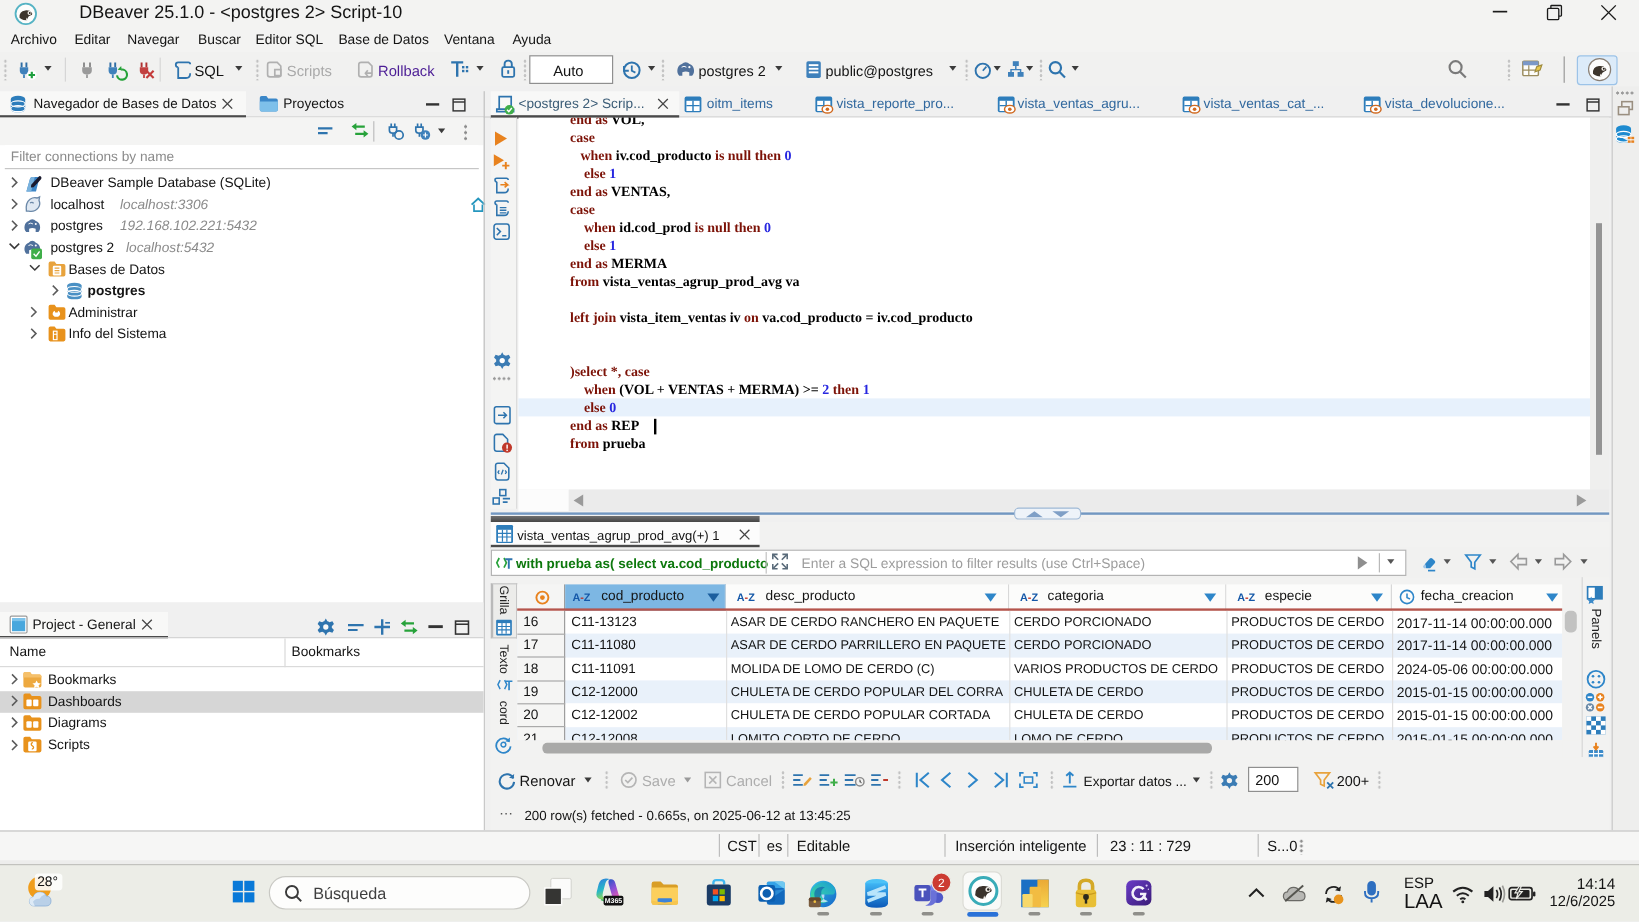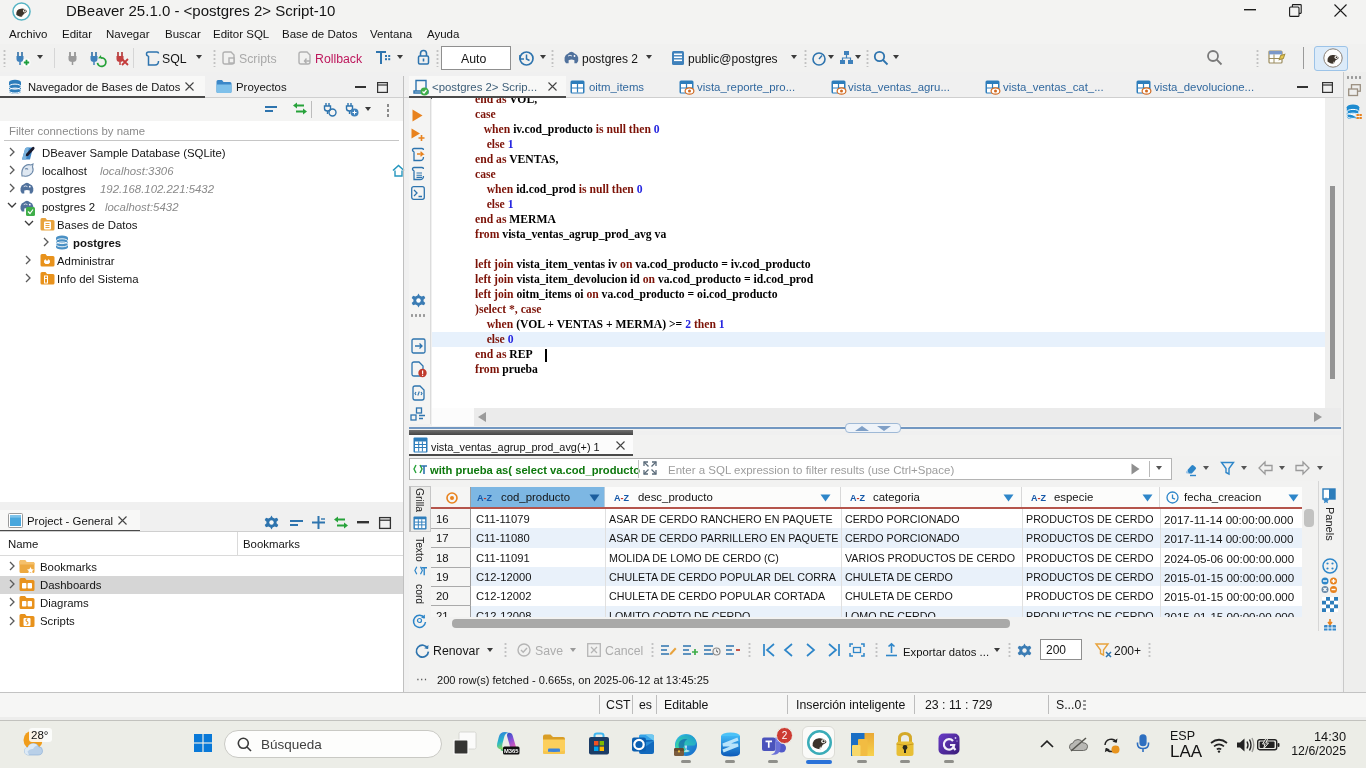--- a/index.html
+++ b/index.html
@@ -92,21 +92,21 @@
 <svg style="left:221px;top:50px" width="16" height="16" viewBox="0 0 16 16" fill="none" stroke="#b0b0b0" stroke-width="1.4">
  <path d="M2 4 Q2 2 4 2 L10 2 L13 5 L13 12 Q13 14 11 14 L4 14 Q2 14 2 12 Z"></path>
     <rect x="8" y="8" width="5" height="5" fill="#f1f1f0" stroke="#b0b0b0"></rect>
 </svg>
 <div class="tx" style="left:239px;top:52px;font-size:12.3px;color:#a9a9a9">Scripts</div>
 
 <svg style="left:297px;top:50px" width="16" height="16" viewBox="0 0 16 16" fill="none" stroke="#b0b0b0" stroke-width="1.4">
  <path d="M2 4 Q2 2 4 2 L10 2 L13 5 L13 12 Q13 14 11 14 L4 14 Q2 14 2 12 Z"></path>
     <path d="M8 11 L13 11 M9.5 8.5 L7.5 11 L9.5 13.5"></path>
 </svg>
-<div class="tx" style="left:315px;top:52px;font-size:12.3px;color:#be185d">Rollback</div>
+<div class="tx" style="left:315px;top:52px;font-size:12.3px;color:#4c1d95">Rollback</div>
 
 <svg style="left:375px;top:50px" width="16" height="16" viewBox="0 0 16 16">
  <path d="M1 2 L11 2 M6 2 L6 14" stroke="#2e74ae" stroke-width="2"></path>
  <rect x="10" y="5" width="2" height="2" fill="#2e74ae"></rect>
     <rect x="13.2" y="5" width="2" height="2" fill="#2e74ae"></rect>
     <rect x="10" y="8.2" width="2" height="2" fill="#2e74ae"></rect>
     <rect x="13.2" y="8.2" width="2" height="2" fill="#2e74ae"></rect>
 </svg>
 <div class="car" style="left:397px;top:55px"></div>
 
@@ -524,22 +524,20 @@
 <div class="mono ab" style="left:43px;top:9px"><span class="kw">case</span></div>
 <div class="mono ab" style="left:40px;top:24px">    <span class="kw">when</span> iv.cod_producto <span class="kw">is null then</span> <span class="num">0</span></div>
 <div class="mono ab" style="left:43px;top:39px">    <span class="kw">else</span> <span class="num">1</span></div>
 <div class="mono ab" style="left:43px;top:54px"><span class="kw">end as</span> VENTAS,</div>
 <div class="mono ab" style="left:43px;top:69px"><span class="kw">case</span></div>
 <div class="mono ab" style="left:43px;top:84px">    <span class="kw">when</span> id.cod_prod <span class="kw">is null then</span> <span class="num">0</span></div>
 <div class="mono ab" style="left:43px;top:99px">    <span class="kw">else</span> <span class="num">1</span></div>
 <div class="mono ab" style="left:43px;top:114px"><span class="kw">end as</span> MERMA</div>
 <div class="mono ab" style="left:43px;top:129px"><span class="kw">from</span> vista_ventas_agrup_prod_avg va</div>
 <div class="mono ab" style="left:43px;top:159px"><span class="kw">left join</span> vista_item_ventas iv <span class="kw">on</span> va.cod_producto = iv.cod_producto</div>
-<div class="mono ab" style="left:43px;top:174px"><span class="kw">left join</span> vista_item_devolucion id <span class="kw">on</span> va.cod_producto = id.cod_prod</div>
-<div class="mono ab" style="left:43px;top:189px"><span class="kw">left join</span> oitm_items oi <span class="kw">on</span> va.cod_producto = oi.cod_producto</div>
 <div class="mono ab" style="left:43px;top:204px"><span class="kw">)select *, case</span></div>
 <div class="mono ab" style="left:43px;top:219px">    <span class="kw">when</span> (VOL + VENTAS + MERMA) &gt;= <span class="num">2</span> <span class="kw">then</span> <span class="num">1</span></div>
 <div class="mono ab" style="left:43px;top:234px">    <span class="kw">else</span> <span class="num">0</span></div>
 <div class="mono ab" style="left:43px;top:249px"><span class="kw">end as</span> REP</div>
 <div class="mono ab" style="left:43px;top:264px"><span class="kw">from</span> prueba</div>
 </div>
 <div class="ab" style="left:545px;top:349px;width:1.5px;height:13px;background:#000"></div>
 
 <div class="ab" style="left:1325px;top:98px;width:16px;height:310px;background:#efefee"></div>
 <div class="ab" style="left:1330px;top:186px;width:5px;height:193px;background:#949494"></div>
@@ -693,21 +691,21 @@
  <div class="ab" style="left:0;top:38px;width:40px;height:1px;background:#aaa"></div>
  <div class="ab" style="left:0;top:58px;width:40px;height:1px;background:#aaa"></div>
  <div class="ab" style="left:0;top:77px;width:40px;height:1px;background:#aaa"></div>
  <div class="ab" style="left:0;top:96px;width:40px;height:1px;background:#aaa"></div>
  <div class="tx" style="left:5px;top:3px">16</div>
  <div class="tx" style="left:5px;top:22px">17</div>
  <div class="tx" style="left:5px;top:42px">18</div>
  <div class="tx" style="left:5px;top:61px">19</div>
  <div class="tx" style="left:5px;top:80px">20</div>
  <div class="tx" style="left:5px;top:100px">21</div>
- <div class="tx" style="left:45px;top:3px;width:126px;overflow:hidden;font-size:11.2px">C11-11079</div>
+ <div class="tx" style="left:45px;top:3px;width:126px;overflow:hidden;font-size:11.2px">C11-13123</div>
 <div class="tx" style="left:178px;top:3px;width:229px;overflow:hidden;font-size:10.7px">ASAR DE CERDO RANCHERO EN PAQUETE</div>
 <div class="tx" style="left:414px;top:3px;width:174px;overflow:hidden;font-size:10.7px">CERDO PORCIONADO</div>
 <div class="tx" style="left:595px;top:3px;width:131px;overflow:hidden;font-size:10.7px">PRODUCTOS DE CERDO</div>
 <div class="tx" style="left:733px;top:3px;width:136px;overflow:hidden;font-size:11.6px">2017-11-14 00:00:00.000</div>
 
 <div class="tx" style="left:45px;top:22px;width:126px;overflow:hidden;font-size:11.2px">C11-11080</div>
 <div class="tx" style="left:178px;top:22px;width:229px;overflow:hidden;font-size:10.7px">ASAR DE CERDO PARRILLERO EN PAQUETE</div>
 <div class="tx" style="left:414px;top:22px;width:174px;overflow:hidden;font-size:10.7px">CERDO PORCIONADO</div>
 <div class="tx" style="left:595px;top:22px;width:131px;overflow:hidden;font-size:10.7px">PRODUCTOS DE CERDO</div>
 <div class="tx" style="left:733px;top:22px;width:136px;overflow:hidden;font-size:11.6px">2017-11-14 00:00:00.000</div>
@@ -1095,14 +1093,14 @@
  <path d="M1 5.5 L4 5.5 L8.5 1.5 L8.5 14.5 L4 10.5 L1 10.5 Z" fill="#222"></path>
  <path d="M11 4.5 Q13 8 11 11.5 M13.5 2.5 Q16.5 8 13.5 13.5" fill="none" stroke="#222" stroke-width="1.4"></path>
  <path d="M16 1 Q19.5 8 16 15" fill="none" stroke="#9a9a96" stroke-width="1.4"></path>
 </svg>
 <svg style="left:1257px;top:738px" width="23" height="13" viewBox="0 0 23 13">
  <rect x="0.7" y="1.7" width="19" height="10" rx="2" fill="none" stroke="#222" stroke-width="1.4"></rect>
  <rect x="20.5" y="5" width="2" height="4" rx="1" fill="#222"></rect>
  <rect x="2.6" y="3.6" width="15" height="6.4" rx="1" fill="#222"></rect>
  <path d="M9 0.5 L5.5 6 L8 6 L6.5 11 L11.5 5 L8.8 5 L10.8 0.5 Z" fill="#3a3a3a" stroke="#ecede7" stroke-width="1"></path>
 </svg>
-<div class="tx" style="right:20px;top:729px;font-size:12.8px;left:auto">14:30</div>
+<div class="tx" style="right:20px;top:729px;font-size:12.8px;left:auto">14:14</div>
 <div class="tx" style="right:20px;top:744px;font-size:12.3px;left:auto">12/6/2025</div>
 
 </body></html>

